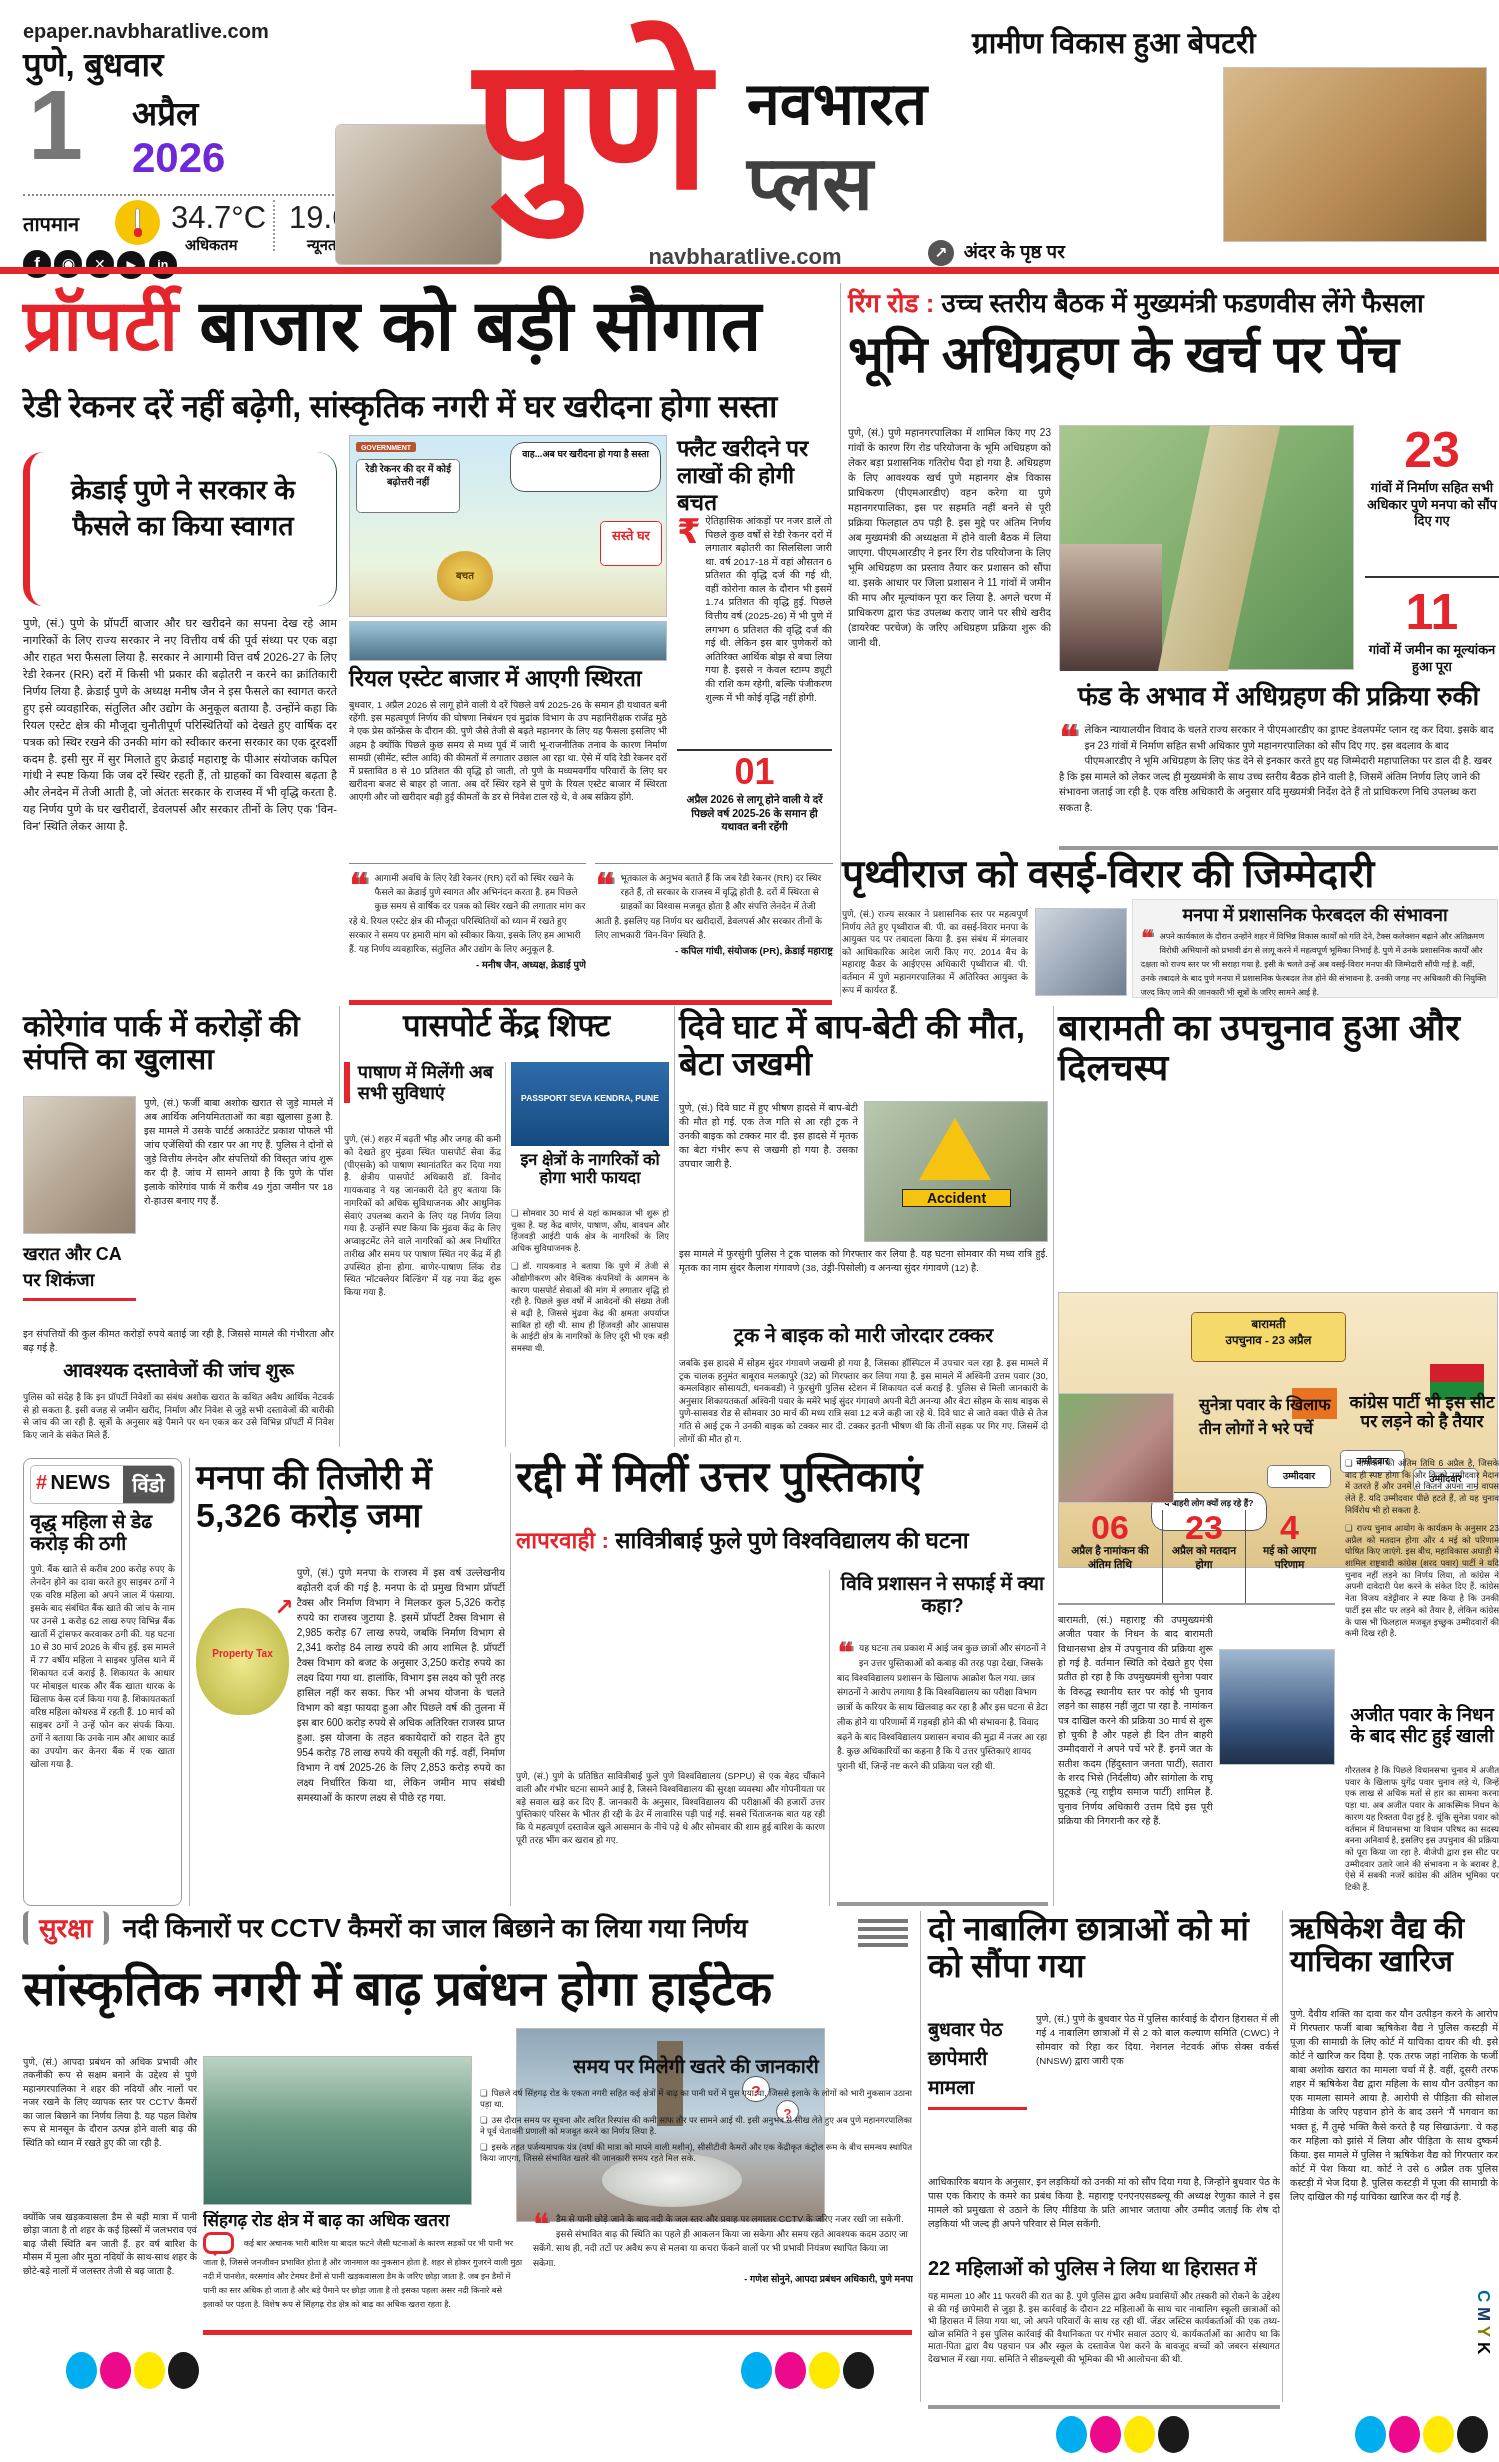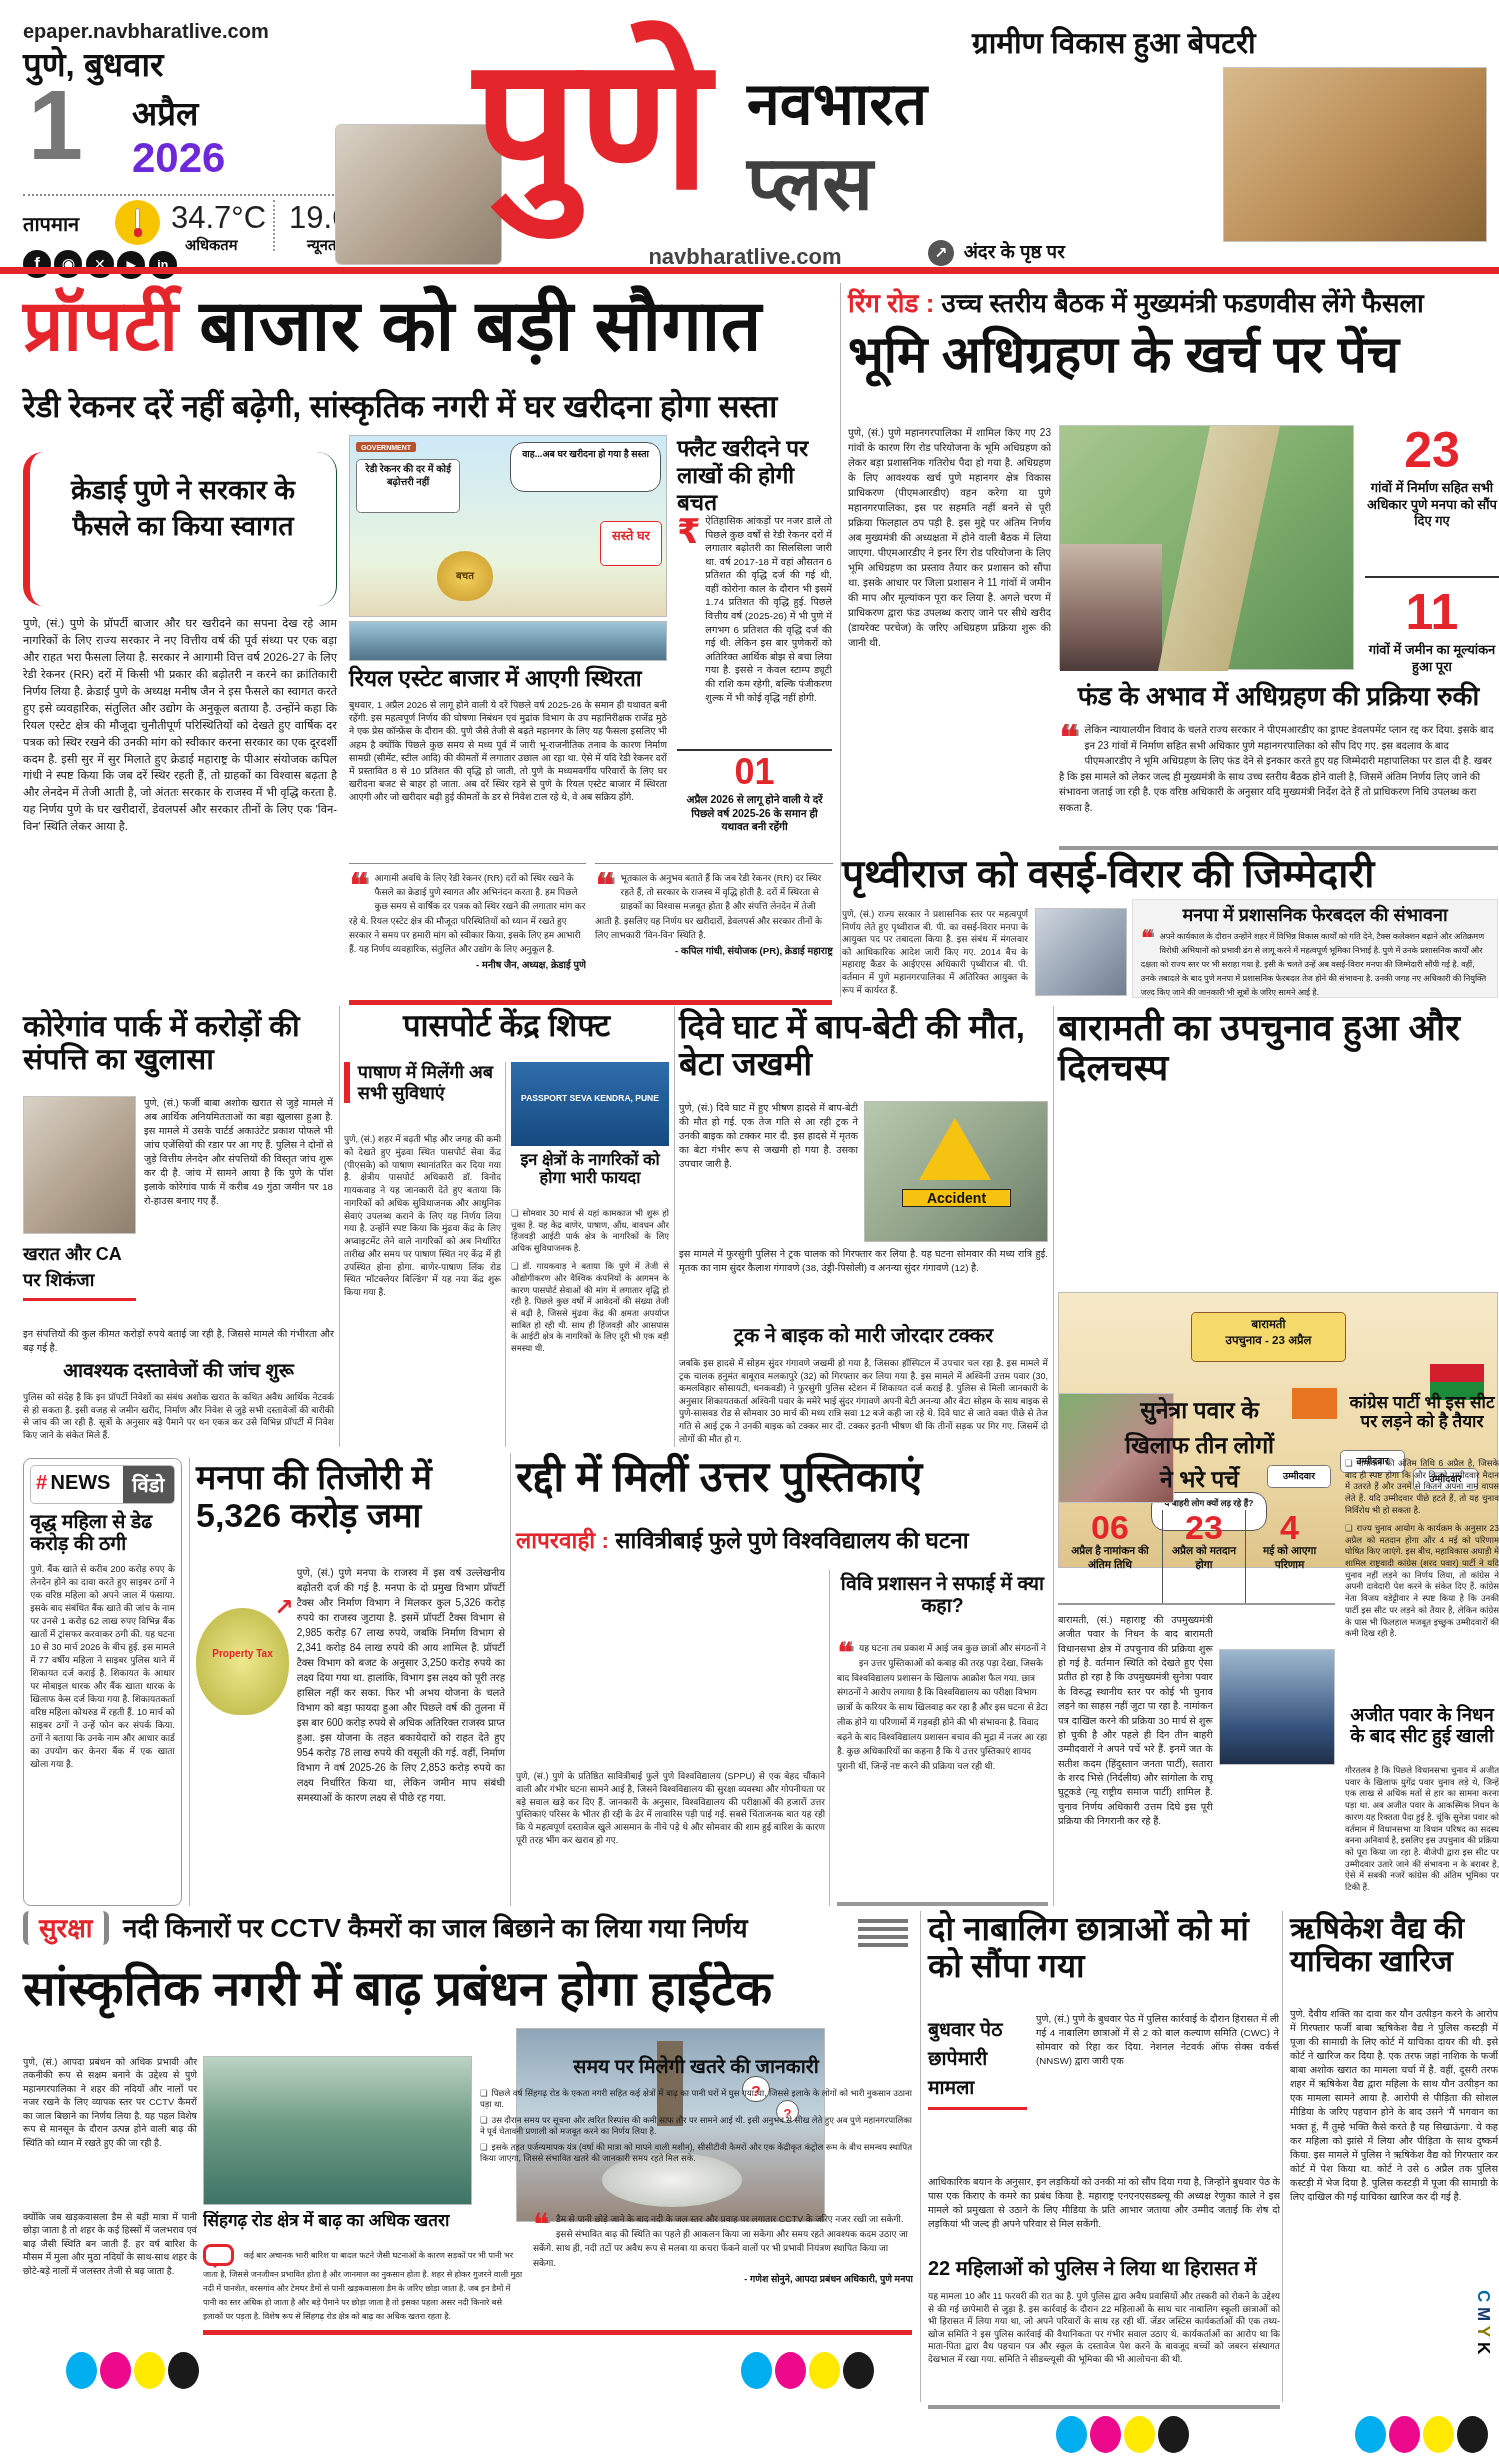--- a/index.html
+++ b/index.html
@@ -199,21 +199,21 @@
     <span>उपचुनाव - 23 अप्रैल</span>
   </div>
   <div class="abs" style="left:233px;top:95px;width:45px;height:31px;background:#e87422"></div>
   <div class="abs" style="left:371px;top:71px;width:54px;height:36px;background:linear-gradient(180deg,#d21f2b 50%,#1d8a3a 50%)"></div>
   <div class="signwhite" style="left:208px;top:172px;width:64px;height:23px;font-size:9.3px">उम्मीदवार</div>
   <div class="signwhite" style="left:281px;top:157px;width:65px;height:23px;font-size:9.3px">उम्मीदवार</div>
   <div class="signwhite" style="left:354px;top:175px;width:65px;height:23px;font-size:9.3px">उम्मीदवार</div>
   <div class="bub" style="left:92px;top:199px;width:116px;height:39px;font-size:8.5px;line-height:1.3">ये बाहरी लोग क्यों लड़ रहे हैं?</div>
 </div>
 <div class="abs ph2" style="left:1058px;top:1393px;width:116px;height:110px;background:linear-gradient(135deg,#7fae6d,#b98c88 60%,#8a5450)"></div>
-<div class="abs hd" style="left:1124px;top:1393px;width:151px;font-size:23px;line-height:1.5;text-align:center">सुनेत्रा पवार के खिलाफ तीन लोगों ने भरे पर्चे</div>
+<div class="abs hd" style="left:1199px;top:1393px;width:151px;font-size:16px;line-height:1.5;">सुनेत्रा पवार के खिलाफ तीन लोगों ने भरे पर्चे</div>
 <div class="abs" style="left:1058px;top:1510px;width:277px;height:95px;border-bottom:2.3px solid #999;display:flex">
   <div style="width:105px;border-right:1.6px solid #555;padding:0 3.1px">
     <div class="statnum" style="font-size:34px">06</div>
     <div class="stattxt" style="font-size:10.5px">अप्रैल है नामांकन की अंतिम तिथि</div>
   </div>
   <div style="width:83px;border-right:1.6px solid #555;padding:0 3.1px">
     <div class="statnum" style="font-size:34px">23</div>
     <div class="stattxt" style="font-size:10.5px">अप्रैल को मतदान होगा</div>
   </div>
   <div style="width:87px;padding:0 3.1px">
@@ -285,21 +285,21 @@
 <div class="abs" style="left:203px;top:2056px;width:269px;height:149px;background:linear-gradient(180deg,#bcd3c2,#6f9d86 45%,#3f7465);border:0.8px solid #bbb"></div>
 <div class="abs hd ctr" style="left:480px;top:2056px;width:432px;font-size:19.4px">समय पर मिलेगी खतरे की जानकारी</div>
 <div class="abs" style="left:480px;top:2088px;width:432px;height:118px;overflow:hidden">
   <div class="jt" style="font-size:8.5px;line-height:1.35;margin-bottom:3.9px"><span class="bullet-ic">❏</span><span>पिछले वर्ष सिंहगढ़ रोड के एकता नगरी सहित कई क्षेत्रों में बाढ़ का पानी घरों में घुस गया था, जिससे इलाके के लोगों को भारी नुकसान उठाना पड़ा था.</span></div>
   <div class="jt" style="font-size:8.5px;line-height:1.35;margin-bottom:3.9px"><span class="bullet-ic">❏</span><span>उस दौरान समय पर सूचना और त्वरित रिस्पांस की कमी साफ तौर पर सामने आई थी. इसी अनुभव से सीख लेते हुए अब पुणे महानगरपालिका ने पूर्व चेतावनी प्रणाली को मजबूत करने का निर्णय लिया है.</span></div>
   <div class="jt" style="font-size:8.5px;line-height:1.35"><span class="bullet-ic">❏</span><span>इसके तहत पर्जन्यमापक यंत्र (वर्षा की मात्रा को मापने वाली मशीन), सीसीटीवी कैमरों और एक केंद्रीकृत कंट्रोल रूम के बीच समन्वय स्थापित किया जाएगा, जिससे संभावित खतरे की जानकारी समय रहते मिल सके.</span></div>
 </div>
 <div class="abs jt" style="left:23px;top:2211px;width:174px;height:116px;font-size:9.3px;line-height:1.45">क्योंकि जब खड़कवासला डैम से बड़ी मात्रा में पानी छोड़ा जाता है तो शहर के कई हिस्सों में जलभराव एवं बाढ़ जैसी स्थिति बन जाती हैं. हर वर्ष बारिश के मौसम में मुला और मुठा नदियों के साथ-साथ शहर के छोटे-बड़े नालों में जलस्तर तेजी से बढ़ जाता है.</div>
 <div class="abs" style="left:203px;top:2211px;width:320px;height:116px;overflow:hidden">
   <div class="hd" style="font-size:17px">सिंहगढ़ रोड क्षेत्र में बाढ़ का अधिक खतरा</div>
-  <div style="margin-top:14px">
+  <div style="margin-top:2px">
     <span class="bubble-icon"></span>
     <span class="jt" style="font-size:8.2px;line-height:1.35;display:inline">कई बार अचानक भारी बारिश या बादल फटने जैसी घटनाओं के कारण सड़कों पर भी पानी भर जाता है, जिससे जनजीवन प्रभावित होता है और जानमाल का नुकसान होता है. शहर से होकर गुजरने वाली मुठा नदी में पानशेत, वरसगांव और टेमघर डैमों से पानी खड़कवासला डैम के जरिए छोड़ा जाता है. जब इन डैमों में पानी का स्तर अधिक हो जाता है और बड़े पैमाने पर छोड़ा जाता है तो इसका पहला असर नदी किनारे बसे इलाकों पर पड़ता है. विशेष रूप से सिंहगढ़ रोड क्षेत्र को बाढ़ का अधिक खतरा रहता है.</span>
   </div>
 </div>
 <div class="abs" style="left:533px;top:2211px;width:380px;height:116px;overflow:hidden">
   <span class="qicon" style="font-size:31px">❝</span>
   <span class="jt" style="font-size:9px;line-height:1.4;display:inline">डैम से पानी छोड़े जाने के बाद नदी के जल स्तर और प्रवाह पर लगातार CCTV के जरिए नजर रखी जा सकेगी. इससे संभावित बाढ़ की स्थिति का पहले ही आकलन किया जा सकेगा और समय रहते आवश्यक कदम उठाए जा सकेंगे. साथ ही, नदी तटों पर अवैध रूप से मलबा या कचरा फेंकने वालों पर भी प्रभावी नियंत्रण स्थापित किया जा सकेगा.</span>
   <span class="att" style="font-size:9.3px">- गणेश सोनुने, आपदा प्रबंधन अधिकारी, पुणे मनपा</span>
 </div>
 <div class="abs redrule" style="left:203px;top:2330px;width:709px;height:4.7px"></div>

